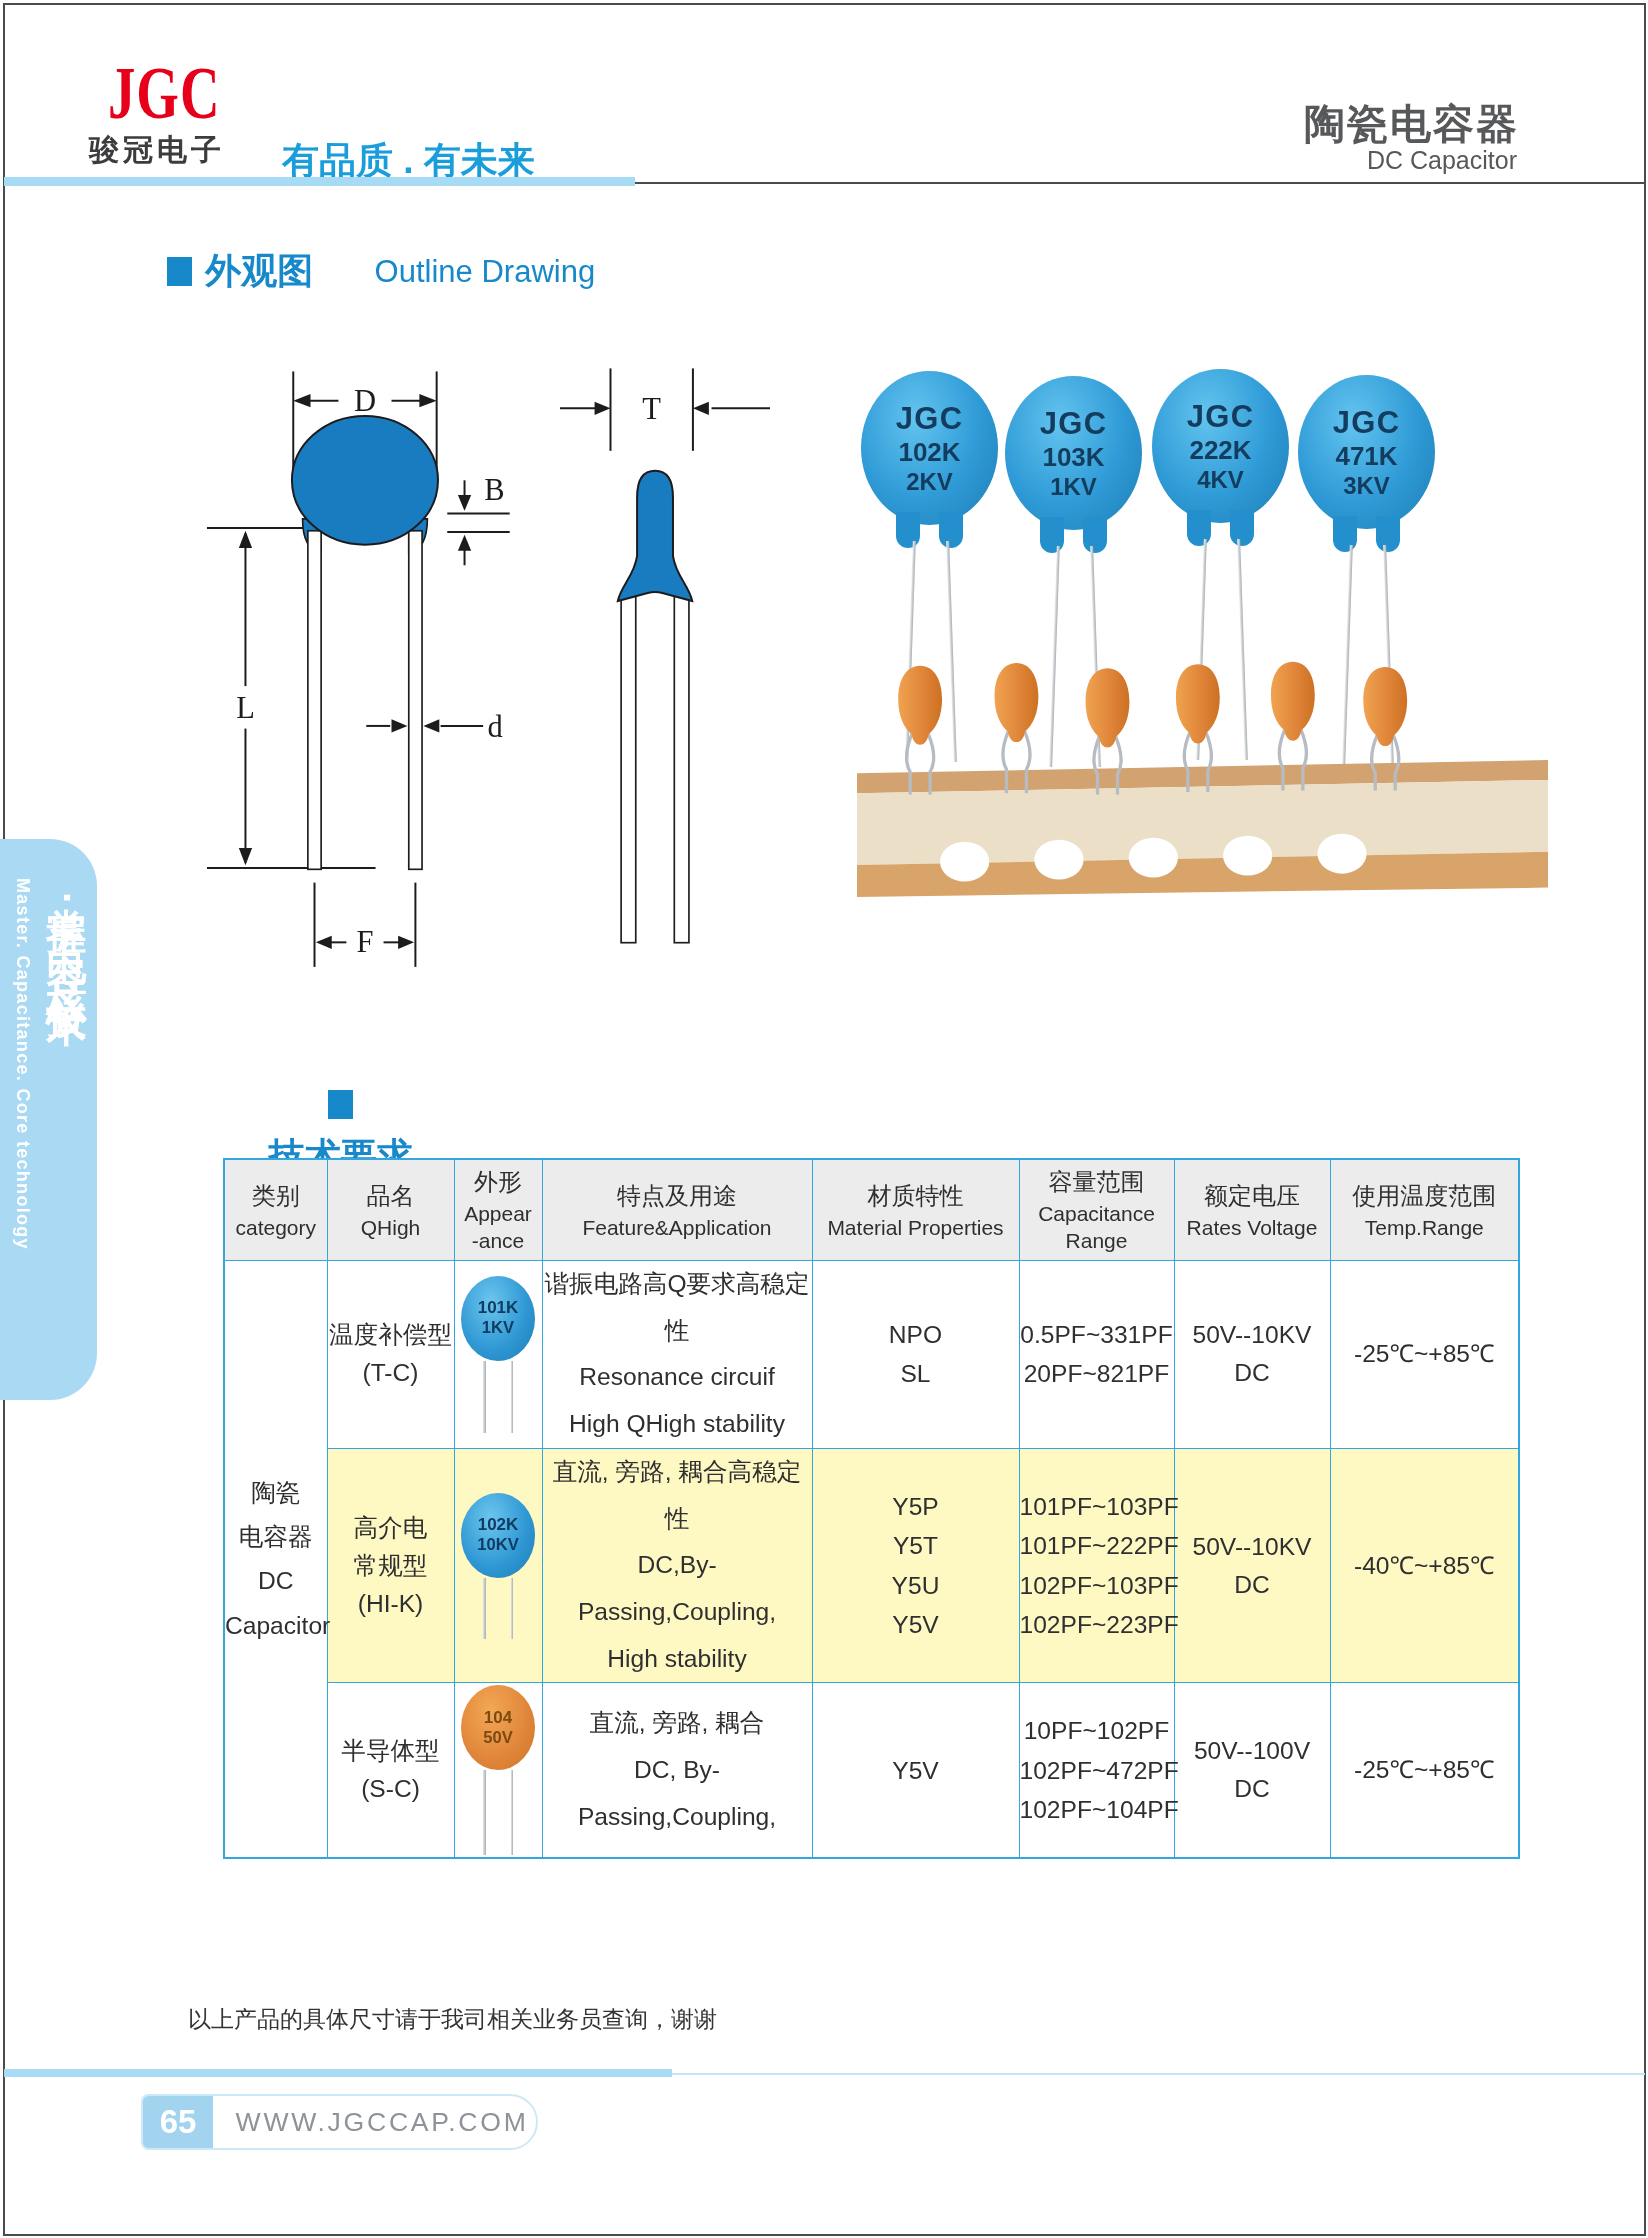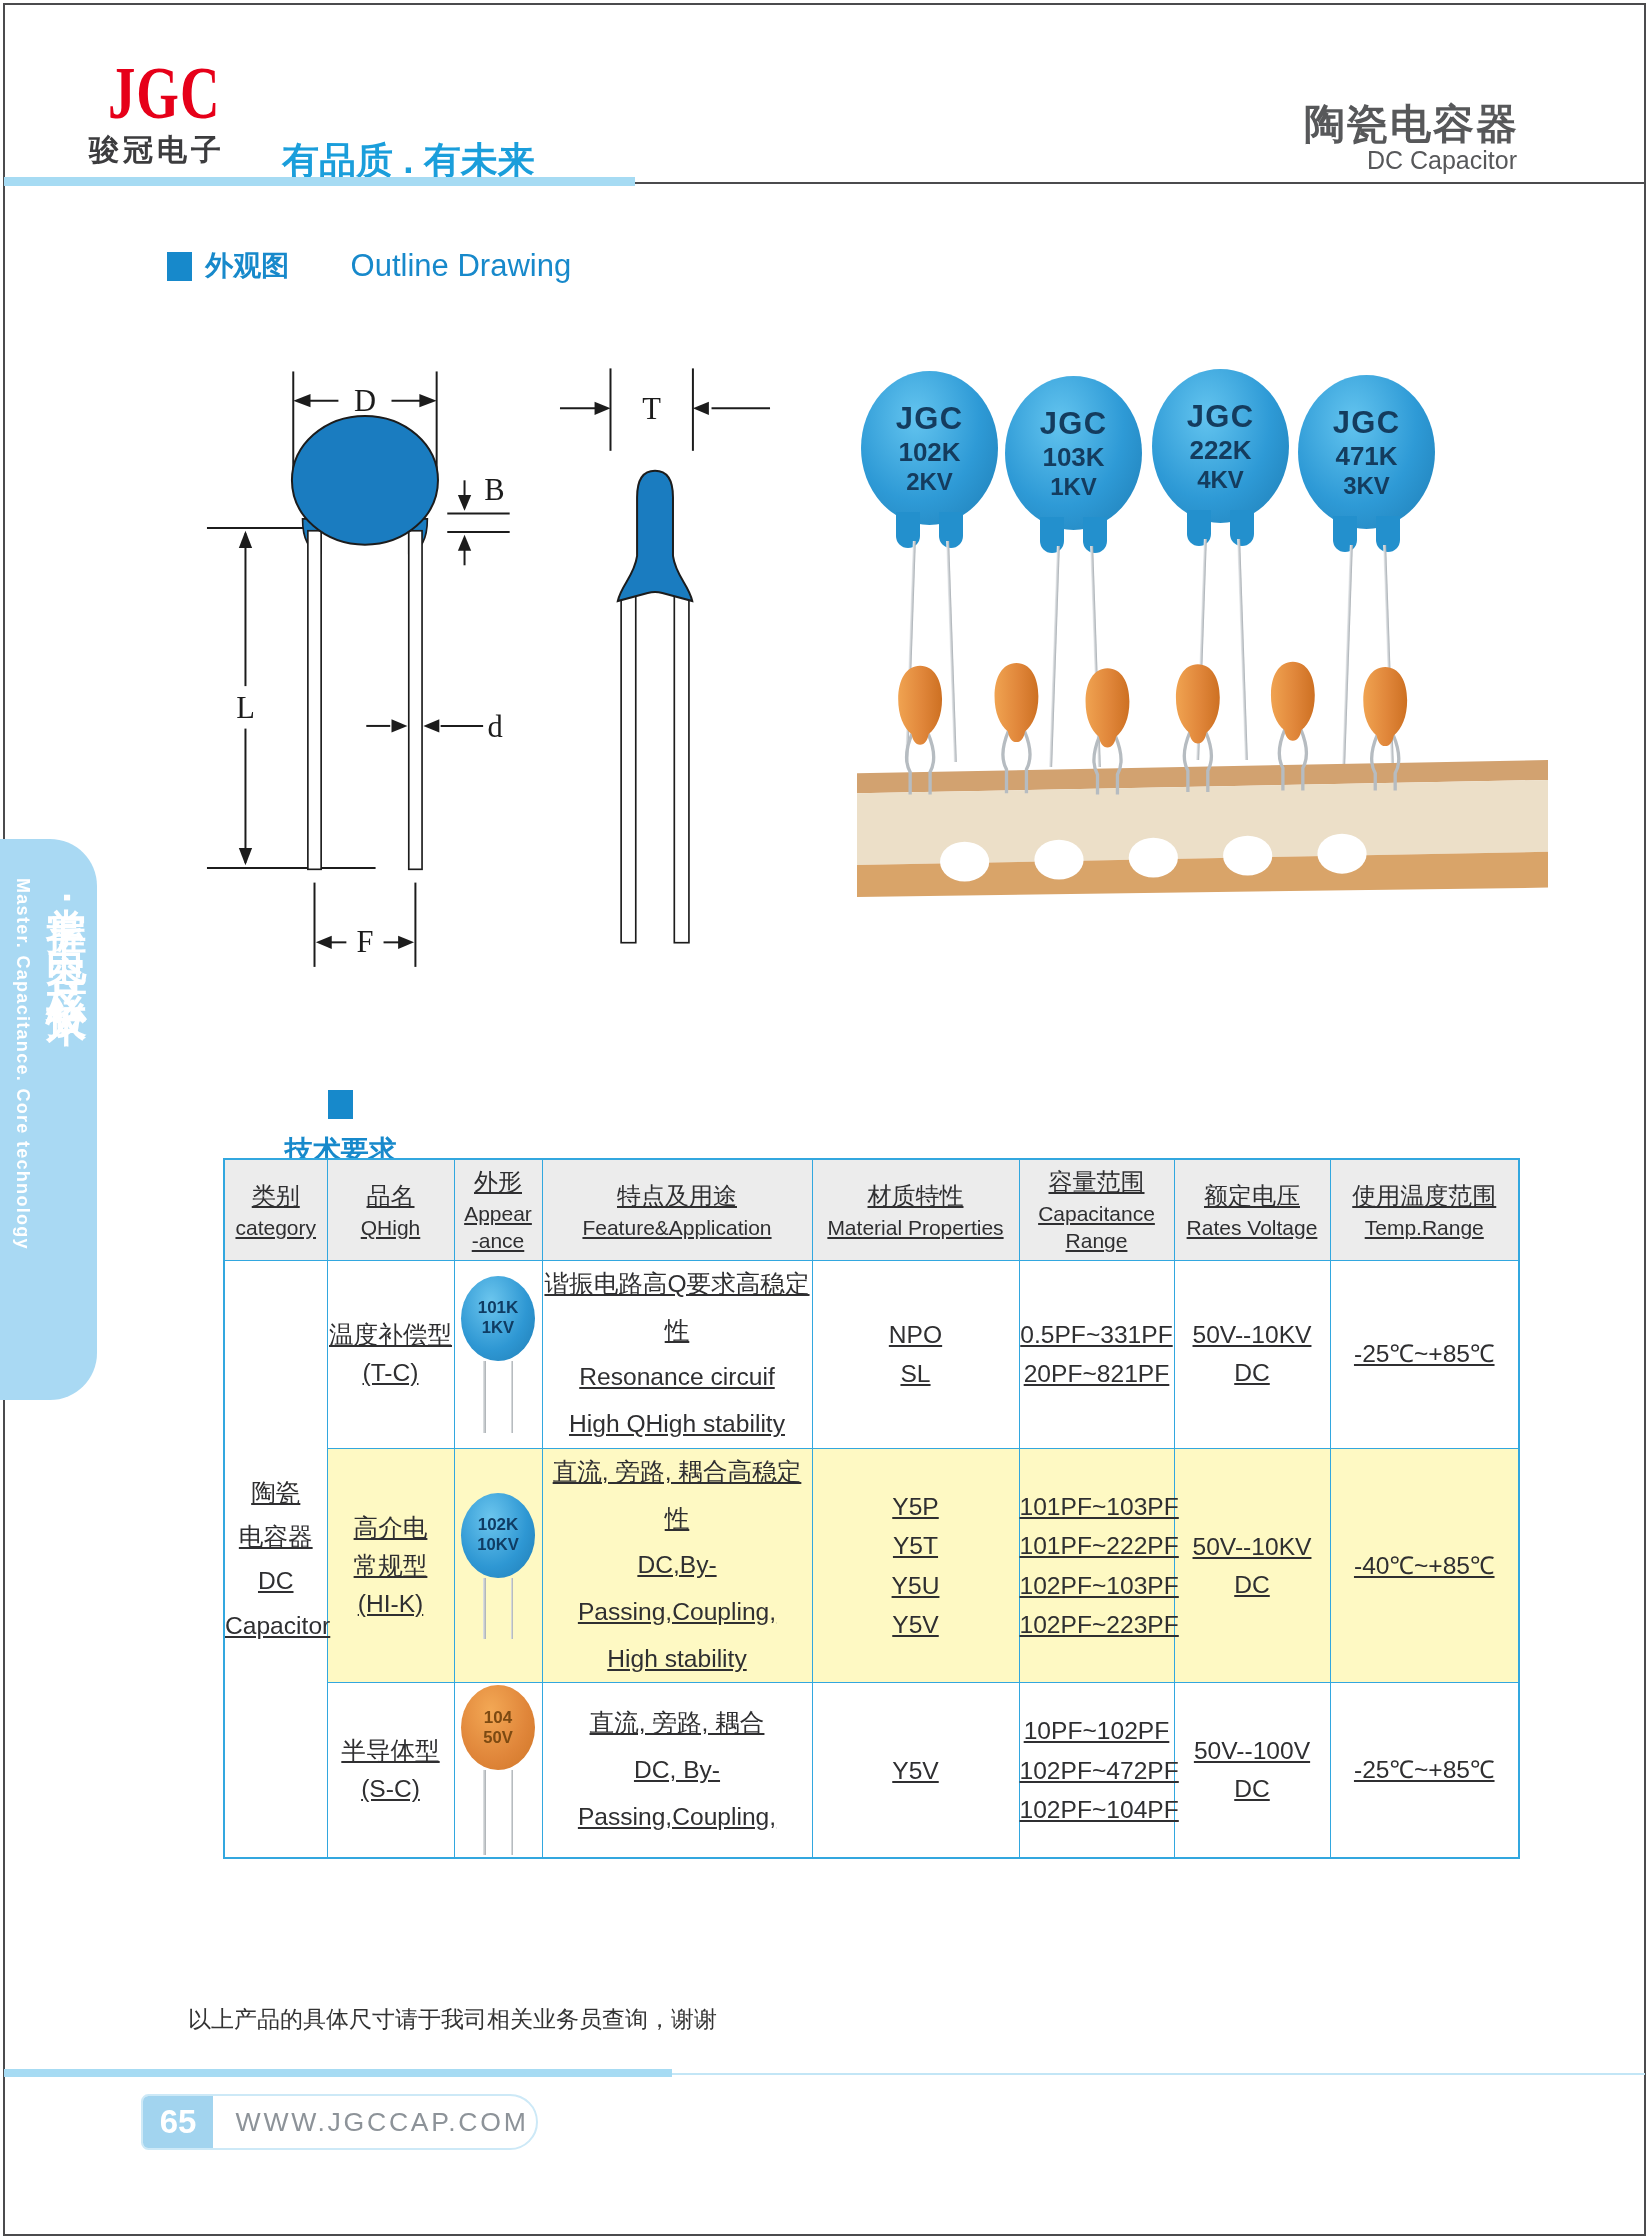--- a/index.html
+++ b/index.html
@@ -15,21 +15,21 @@
   .company{position:absolute;left:89px;top:130px;font-size:30px;font-weight:bold;color:#3c3c3e;letter-spacing:4px;}
   .slogan{position:absolute;left:282px;top:136px;font-size:37px;font-weight:bold;color:#1a9edb;}
   .prod-cn{position:absolute;right:130px;top:97px;font-size:41px;font-weight:bold;color:#57585a;letter-spacing:2px;}
   .prod-en{position:absolute;right:132px;top:146px;font-size:25px;color:#57585a;}
   .hdr-line{position:absolute;left:4px;right:4px;top:182px;height:2px;background:#4b4b4d;}
   .hdr-bar{position:absolute;left:4px;top:177px;width:631px;height:9.3px;background:#a6dbf3;}
 
   
   .sec{position:absolute;display:flex;align-items:center;gap:13.3px;color:#1789cb;}
   .sec .bullet{width:25px;height:29px;background:#1789cb;flex:none;}
-  .sec .cn{font-size:28px;font-weight:bold;}
+  .sec .cn{font-size:36px;font-weight:bold;}
   .sec .en{font-size:31px;margin-left:48px;}
   .sec-outline{left:167px;top:247px;}
   .sec-specs{left:221px;top:1090px;flex-direction:column;}
 
   
   .draw-front{position:absolute;left:199px;top:359px;}
   .draw-side{position:absolute;left:552px;top:359px;}
   .dlabel{font-family:"Liberation Serif",serif;font-size:46px;fill:#1c1c1c;}
 
   
@@ -50,21 +50,21 @@
 
   
   .side-tab{position:absolute;left:0;top:839px;width:97px;height:561px;background:#a9d9f3;border-radius:0 47px 47px 0;}
   .side-cn{position:absolute;left:40px;top:876px;writing-mode:vertical-rl;font-size:40px;font-weight:bold;
            color:#ffffff;letter-spacing:8px;}
   .side-en{position:absolute;left:12px;top:878px;writing-mode:vertical-rl;font-size:18px;font-weight:bold;
            color:#ffffff;letter-spacing:1.3px;}
 
   
   .spec-table{position:absolute;left:223px;top:1158px;width:1296px;border-collapse:collapse;table-layout:fixed;
-              text-align:center;color:#2f2f31;border:2px solid #32a7df;text-decoration:underline;}
+              text-align:center;color:#2f2f31;border:2px solid #32a7df;}
   .spec-table td{border:1.7px solid #32a7df;vertical-align:middle;padding:0;}
   .spec-table tr.hdr td{background:#ececec;height:100px;}
   .spec-table tr.gray td{background:#fef9c3;}
   .spec-table tr.r1 td{height:176px;}
   .spec-table tr.r2 td{height:174px;}
   .spec-table tr.r3 td{height:174px;}
   .hcn{font-size:24px;line-height:1.45;}
   .hen{font-size:21px;line-height:1.3;}
   .cn-line{font-size:24.6px;line-height:1.55;}
   .feat .cn-line{line-height:1.9;}

